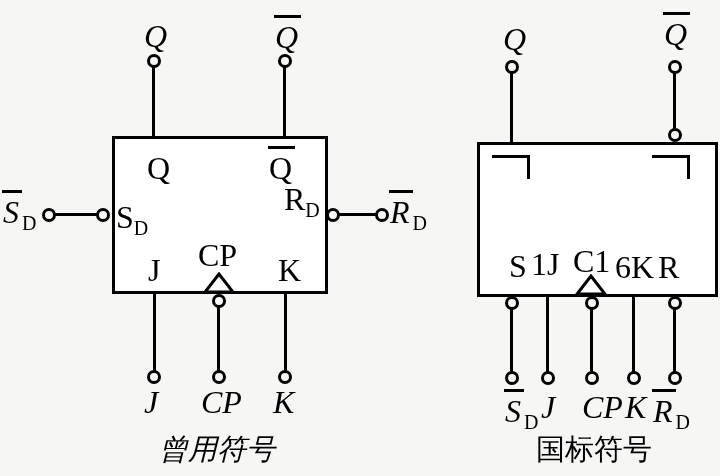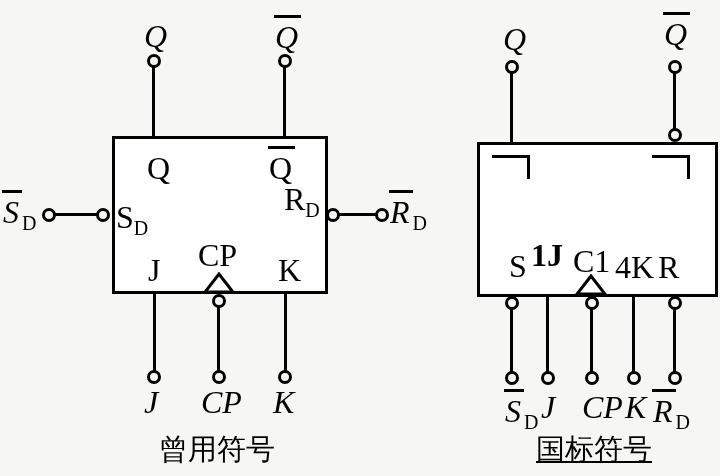--- a/index.html
+++ b/index.html
@@ -82,21 +82,21 @@
 
     <div class="wv" style="left:153px;top:292px;height:80px;"></div>
     <div class="term" style="left:147px;top:370px;"></div>
     <div class="wv" style="left:284px;top:292px;height:80px;"></div>
     <div class="term" style="left:278px;top:370px;"></div>
 
     <span class="lbl it" style="left:144px;top:386px;">J</span>
     <span class="lbl it" style="left:201px;top:386px;">CP</span>
     <span class="lbl it" style="left:273px;top:386px;">K</span>
 
-    <span class="caption" style="left:159px;top:435px;">曾用符号</span>
+    <span class="caption" style="left:159px;top:435px;font-style:italic;">曾用符号</span>
   </div>
 
   <div>
 
     <span class="lbl it" style="left:503px;top:23px;">Q</span>
     <div class="term" style="left:505px;top:60px;"></div>
     <div class="wv" style="left:510px;top:73px;height:70px;"></div>
 
     <span class="lbl it" style="left:663px;top:12px;">
       <span class="ov">Q</span>
@@ -104,23 +104,23 @@
     <div class="term" style="left:668px;top:60px;"></div>
     <div class="wv" style="left:673px;top:73px;height:57px;"></div>
     <div class="term" style="left:668px;top:128px;"></div>
 
     <div class="ffbox" style="left:477px;top:142px;width:241px;height:155px;"></div>
 
     <div class="corner" style="left:492px;top:155px;"></div>
     <div class="corner" style="left:652px;top:155px;"></div>
 
     <span class="lbl" style="left:509px;top:250px;">S</span>
-    <span class="lbl" style="left:531px;top:239px;font-weight:bold;">1J</span>
+    <span class="lbl" style="left:531px;top:248px;">1J</span>
     <span class="lbl" style="left:573px;top:245px;">C1</span>
-    <span class="lbl" style="left:615px;top:251px;">4K</span>
+    <span class="lbl" style="left:615px;top:251px;">6K</span>
     <span class="lbl" style="left:658px;top:251px;">R</span>
 
     <svg class="tri" style="left:574px;top:274px;" width="34" height="22" viewBox="0 0 34 22">
       <polygon points="17,2 3,20 31,20" fill="var(--boxfill)" stroke="var(--line)" stroke-width="3"></polygon>
     </svg>
 
     <div class="term" style="left:505px;top:296px;"></div>
     <div class="wv" style="left:510px;top:308px;height:64px;"></div>
     <div class="term" style="left:505px;top:371px;"></div>
 
@@ -141,16 +141,16 @@
     <span class="lbl it" style="left:504px;top:389px;">
       <span class="ov">S</span><span class="sub">D</span>
     </span>
     <span class="lbl it" style="left:541px;top:391px;">J</span>
     <span class="lbl it" style="left:582px;top:391px;">CP</span>
     <span class="lbl it" style="left:625px;top:391px;">K</span>
     <span class="lbl it" style="left:652px;top:389px;">
       <span class="ov">R</span><span class="sub">D</span>
     </span>
 
-    <span class="caption" style="left:536px;top:435px;text-decoration:underline;">国标符号</span>
+    <span class="caption" style="left:536px;top:435px;">国标符号</span>
   </div>
 
 </div>
 
 </body></html>

